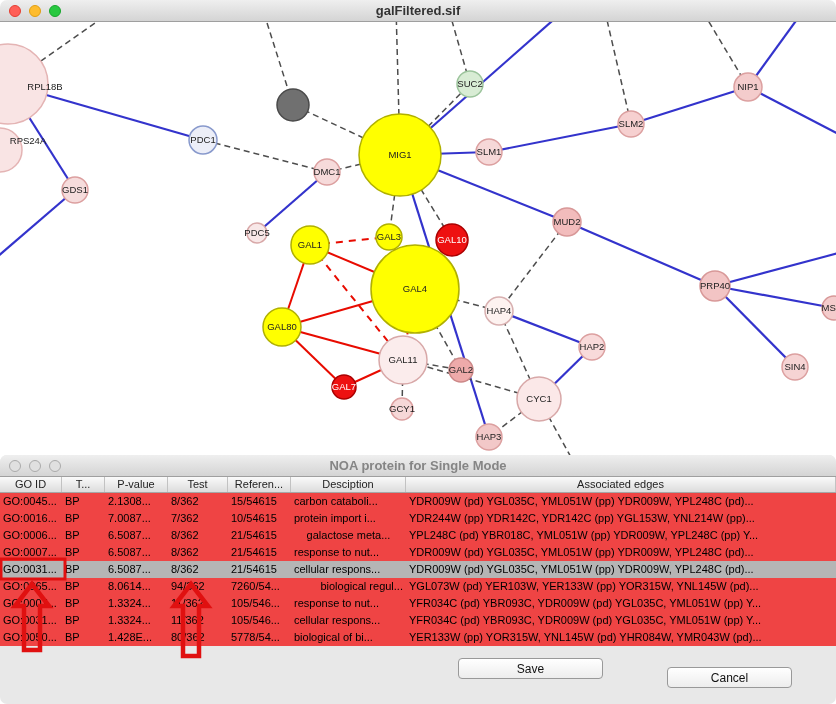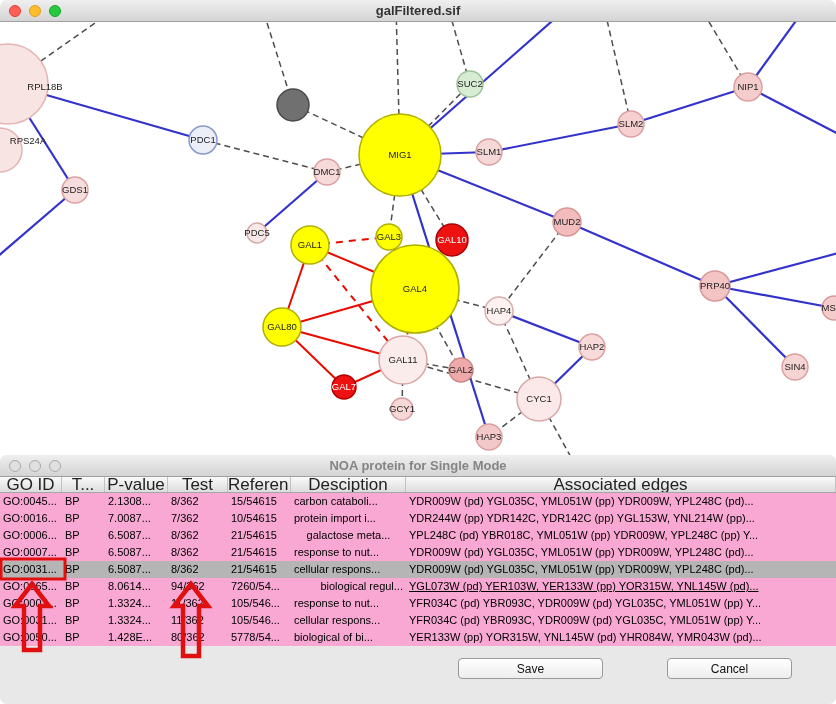--- a/index.html
+++ b/index.html
@@ -12,28 +12,28 @@
   .titlebar .title{font-size:13px;font-weight:bold;color:#333;}
   .titlebar.unfocused .title{color:#858585;}
   .traffic{position:absolute;left:9px;top:5px;display:flex;gap:8px;}
   .tl{width:12px;height:12px;border-radius:50%;display:inline-block;box-sizing:border-box;}
   .tl.red{background:#ff5f57;border:1px solid #e33e32;}
   .tl.yellow{background:#febc2e;border:1px solid #e09e12;}
   .tl.green{background:#28c840;border:1px solid #17a62c;}
   .tl.hollow{background:#e0e0e0;border:1px solid #aaaaaa;}
   #network-canvas{display:block;background:#fff;}
   .thead{display:flex;height:16px;background:linear-gradient(#fafafa,#dcdcdc);border-bottom:1px solid #a6a6a6;box-sizing:border-box;}
-  .th{font-size:17px;color:#222;text-align:center;line-height:15px;border-right:1px solid #c2c2c2;box-sizing:border-box;overflow:hidden;white-space:nowrap;flex:0 0 auto;}
+  .th{font-size:11px;color:#222;text-align:center;line-height:15px;border-right:1px solid #c2c2c2;box-sizing:border-box;overflow:hidden;white-space:nowrap;flex:0 0 auto;}
   .tbody{background:#fff;}
-  .tr{display:flex;height:17px;background:#f9a8d4;}
+  .tr{display:flex;height:17px;background:#ef4444;}
   .tr.selected{background:#b5b5b5;}
   .td{font-size:11px;line-height:17px;padding:0 3px;box-sizing:border-box;overflow:hidden;white-space:nowrap;flex:0 0 auto;color:#000;}
   .mac-btn{position:absolute;height:21px;font-size:12px;color:#111;border:1px solid #999;border-radius:4px;background:linear-gradient(#ffffff,#ededed);font-family:"Liberation Sans",sans-serif;box-shadow:0 1px 0 rgba(255,255,255,.6) inset;}
   .save-btn{left:458px;top:203px;width:145px;}
-  .cancel-btn{left:667px;top:203px;width:125px;}
+  .cancel-btn{left:667px;top:212px;width:125px;}
   #annotation-overlay{position:absolute;left:0;top:0;pointer-events:none;}
 </style>
 </head>
 <body>
 
 <div class="screen">
 
   <div class="window top-window">
     <div class="titlebar">
       <div class="traffic">
@@ -220,21 +220,21 @@
             <div class="td" style="width: 115px;">cellular respons...</div>
             <div class="td" style="width: 430px;">YDR009W (pd) YGL035C, YML051W (pp) YDR009W, YPL248C (pd)...</div>
           </div>
           <div class="tr">
             <div class="td" style="width: 62px;">GO:0065...</div>
             <div class="td" style="width: 43px;">BP</div>
             <div class="td" style="width: 63px;">8.0614...</div>
             <div class="td" style="width: 60px;">94/362</div>
             <div class="td" style="width: 63px;">7260/54...</div>
             <div class="td" style="width: 115px; text-align: right;">biological regul...</div>
-            <div class="td" style="width: 430px; text-decoration: underline;">YGL073W (pd) YER103W, YER133W (pp) YOR315W, YNL145W (pd)...</div>
+            <div class="td" style="width: 430px;">YGL073W (pd) YER103W, YER133W (pp) YOR315W, YNL145W (pd)...</div>
           </div>
           <div class="tr">
             <div class="td" style="width: 62px;">GO:0007...</div>
             <div class="td" style="width: 43px;">BP</div>
             <div class="td" style="width: 63px;">1.3324...</div>
             <div class="td" style="width: 60px;">11/362</div>
             <div class="td" style="width: 63px;">105/546...</div>
             <div class="td" style="width: 115px;">response to nut...</div>
             <div class="td" style="width: 430px;">YFR034C (pd) YBR093C, YDR009W (pd) YGL035C, YML051W (pp) Y...</div>
           </div>

